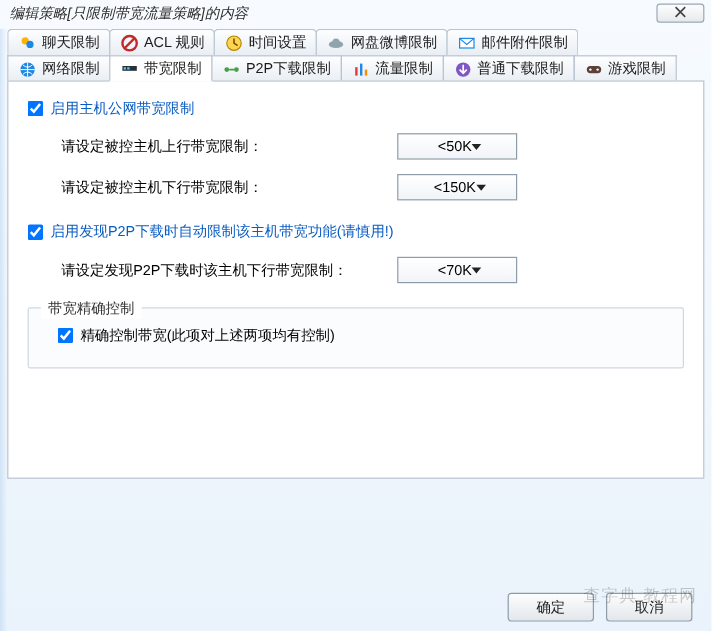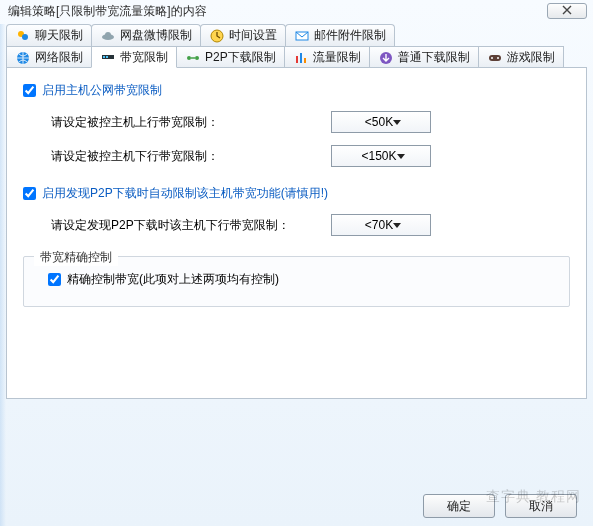--- a/index.html
+++ b/index.html
@@ -1,18 +1,18 @@
 <!DOCTYPE html>
 <html><head>
 <meta charset="utf-8">
 <style>
   * { box-sizing: border-box; }
   html, body { margin: 0; padding: 0; font-family: "Microsoft YaHei", SimSun, Arial, sans-serif; font-size: 12px; background: #fefefe; }
   .window { position: relative; width: 593px; height: 526px; background: linear-gradient(#f7fbff, #eaf3fb); }
-  .titlebar { display: flex; align-items: center; justify-content: space-between; padding: 2px 6px 0 8px; height: 20px; color: #2c2c2c; }
+  .titlebar { display: flex; align-items: center; justify-content: space-between; padding: 2px 6px 0 8px; height: 20px; color: #2c2c2c; font-style: italic; }
   .title-text { font-size: 12px; }
   .close-btn { width: 40px; height: 16px; border: 1px solid #9aa7b4; border-radius: 3px; background: linear-gradient(#fdfdfd,#e6e9ec); display: flex; align-items: center; justify-content: center; }
   .close-btn svg { width: 10px; height: 10px; }
 
   
   .tabs-wrap { padding: 4px 6px 0 6px; }
   .tab-row { display: flex; }
   .tab {
     display: flex; align-items: center; gap: 4px;
     height: 22px; padding: 0 8px;
@@ -107,34 +107,43 @@
             <svg viewBox="0 0 16 16">
               <circle cx="6" cy="6" r="3" fill="#ffb300"></circle>
               <circle cx="10" cy="9" r="3" fill="#1e88e5"></circle>
             </svg>
           </span>
         <span>聊天限制</span>
       </div>
       <div class="tab">
         <span class="icon">
             <svg viewBox="0 0 16 16">
+              <circle cx="8" cy="8" r="6" fill="none" stroke="#c62828" stroke-width="2"></circle>
+              <line x1="4" y1="12" x2="12" y2="4" stroke="#c62828" stroke-width="2"></line>
+            </svg>
+          </span>
+        <span>ACL 规则</span>
+      </div>
+      <div class="tab">
+        <span class="icon">
+            <svg viewBox="0 0 16 16">
+              <circle cx="8" cy="8" r="6" fill="#ffd54f" stroke="#b28704"></circle>
+              <path d="M8 4 V8 L11 10" stroke="#6d4c00" stroke-width="1.3" fill="none"></path>
+            </svg>
+          </span>
+        <span>时间设置</span>
+      </div>
+      <div class="tab">
+        <span class="icon">
+            <svg viewBox="0 0 16 16">
               <ellipse cx="8" cy="9" rx="6" ry="3" fill="#90a4ae"></ellipse>
               <circle cx="8" cy="7" r="3" fill="#90a4ae"></circle>
             </svg>
           </span>
         <span>网盘微博限制</span>
-      </div>
-      <div class="tab">
-        <span class="icon">
-            <svg viewBox="0 0 16 16">
-              <circle cx="8" cy="8" r="6" fill="#ffd54f" stroke="#b28704"></circle>
-              <path d="M8 4 V8 L11 10" stroke="#6d4c00" stroke-width="1.3" fill="none"></path>
-            </svg>
-          </span>
-        <span>时间设置</span>
       </div>
       <div class="tab">
         <span class="icon">
             <svg viewBox="0 0 16 16">
               <rect x="2" y="4" width="12" height="8" fill="#fff" stroke="#1e88e5"></rect>
               <path d="M2 4 L8 9 L14 4" stroke="#1e88e5" fill="none"></path>
             </svg>
           </span>
         <span>邮件附件限制</span>
       </div>

